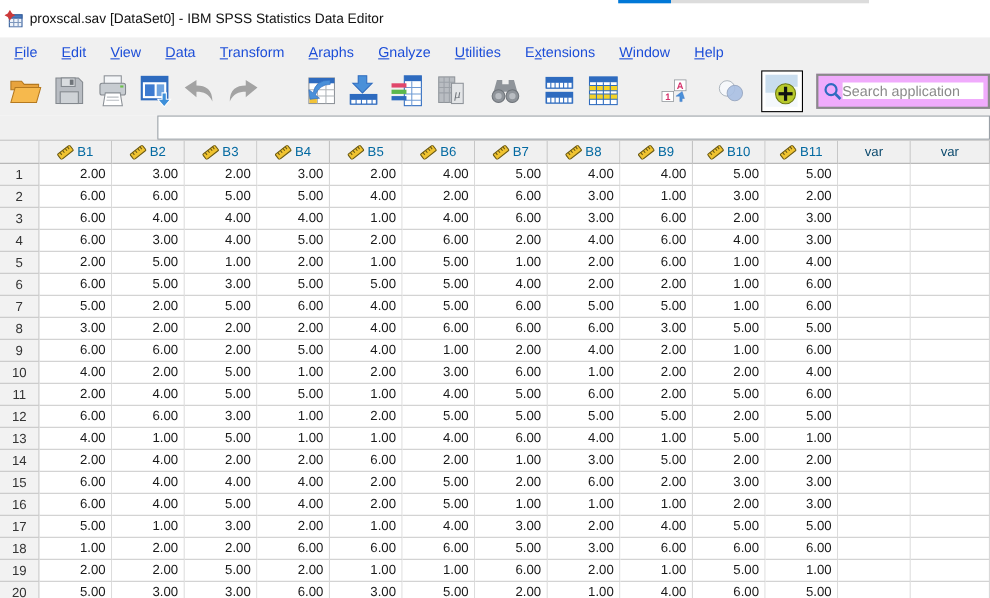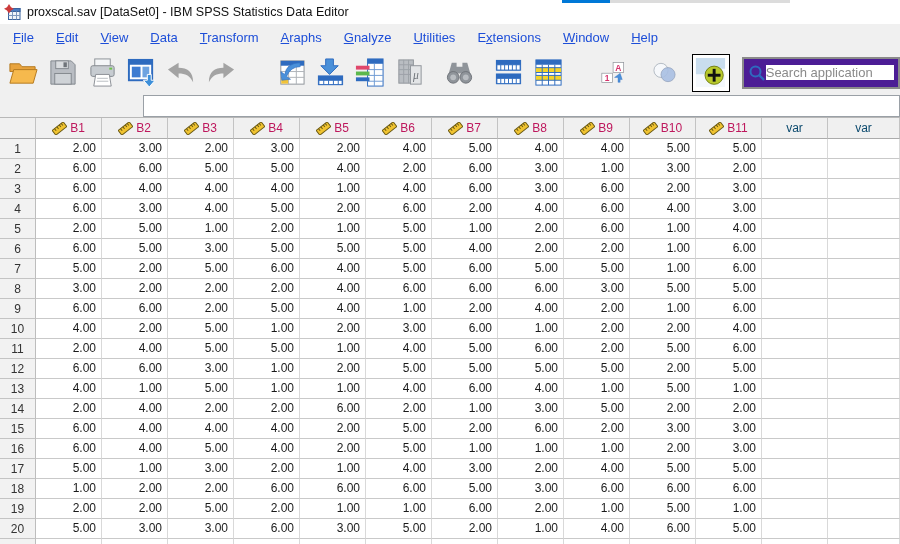--- a/index.html
+++ b/index.html
@@ -6,57 +6,57 @@
   html,body { width:900px; height:544px; overflow:hidden; background:#fff;
               font-family:"Liberation Sans", sans-serif; }
   .app { position:relative; width:900px; height:544px; }
 
   
   .strip { position:absolute; top:0; height:3px; }
   .strip.blue { left:562px; width:48px; background:#0078d7; }
   .strip.gray { left:610px; width:180px; background:#dcdcdc; }
 
   
-  .titlebar { height:24px; background:#ffffff; display:flex; align-items:center; padding-left:4px; }
+  .titlebar { height:34px; background:#ffffff; display:flex; align-items:center; padding-left:4px; }
   .titlebar .app-icon { width:17px; height:16px; margin-right:6px; }
   .titlebar .title-text { font-size:12.5px; color:#111; white-space:nowrap; }
 
   
   .menubar { height:26px; background:#f0f0f0; display:flex; align-items:center; padding-left:2px; }
   .menu-item { font-size:13px; color:#1d4ed8; padding:4px 11px; cursor:default; white-space:nowrap; }
   .menu-item .key { text-decoration:underline; }
 
   
   .toolbar { height:45px; background:#f0f0f0; display:flex; align-items:center; padding-left:6px; }
   .tbtn { width:34px; height:36px; margin-right:6px; display:flex; align-items:center; justify-content:center;
           background:transparent; border:none; }
   .tbtn svg { width:31px; height:31px; }
   .tbtn.wide { width:44px; }
   .tbtn.active { border:1.5px solid #000; background:#fff; width:38px; height:38px; }
   .sp30 { margin-left:30px; } .sp10 { margin-left:10px; } .sp22 { margin-left:22px; }
-  .search-box { margin-left:6px; width:160px; height:32px; background:#4c1d95; border:2px solid #8a8a8a;
+  .search-box { margin-left:6px; width:160px; height:32px; background:#f0abfc; border:2px solid #8a8a8a;
                 display:flex; align-items:center; padding:0 4px; }
   .search-box svg { width:18px; height:18px; flex:0 0 auto; }
   .search-box input { border:none; outline:none; width:100%; font-size:13px; color:#444;
                       font-family:"Liberation Sans", sans-serif; }
   .search-box input::placeholder { color:#8a8a8a; opacity:1; }
 
   
   .editbar { height:22px; background:#f0f0f0; display:flex; }
   .cellref { width:143px; height:22px; }
   .editbar input { flex:1; height:22px; border:1px solid #9aa0a6; background:#fff; outline:none;
                    font-size:12px; padding:0 4px; font-family:"Liberation Sans", sans-serif; }
 
   
   .grid { width:900px; }
   .grow { display:grid; grid-template-columns:36px repeat(12, 66px) minmax(0,1fr); }
   .hrow { height:22px; border-top:1px solid #b8b8b8; }
   .hcell { background:#f0f0f0; border-right:1px solid #c3c3c3; border-bottom:1px solid #ababab;
            display:flex; align-items:center; justify-content:center; gap:3px;
-           font-size:12px; color:#be185d; overflow:hidden; }
+           font-size:12px; color:#0369a1; overflow:hidden; }
   .hcell svg { width:15px; height:13px; flex:0 0 auto; }
   .hcell.var { color:#0c4a6e; }
   .drow { height:20px; }
   .rhdr { background:#f2f2f2; border-right:1px solid #bdbdbd; border-bottom:1px solid #c4c4c4;
           font-size:12px; color:#333; display:flex; align-items:center; justify-content:center; }
   .dcell { background:#fff; border-right:1px solid #d9d9d9; border-bottom:1px solid #c9c9c9;
            font-size:12px; color:#1a1a1a; text-align:right; padding-right:5px; line-height:19px;
            overflow:hidden; white-space:nowrap; }
   .dcell.empty { color:transparent; }
   .partial { height:7px; }

